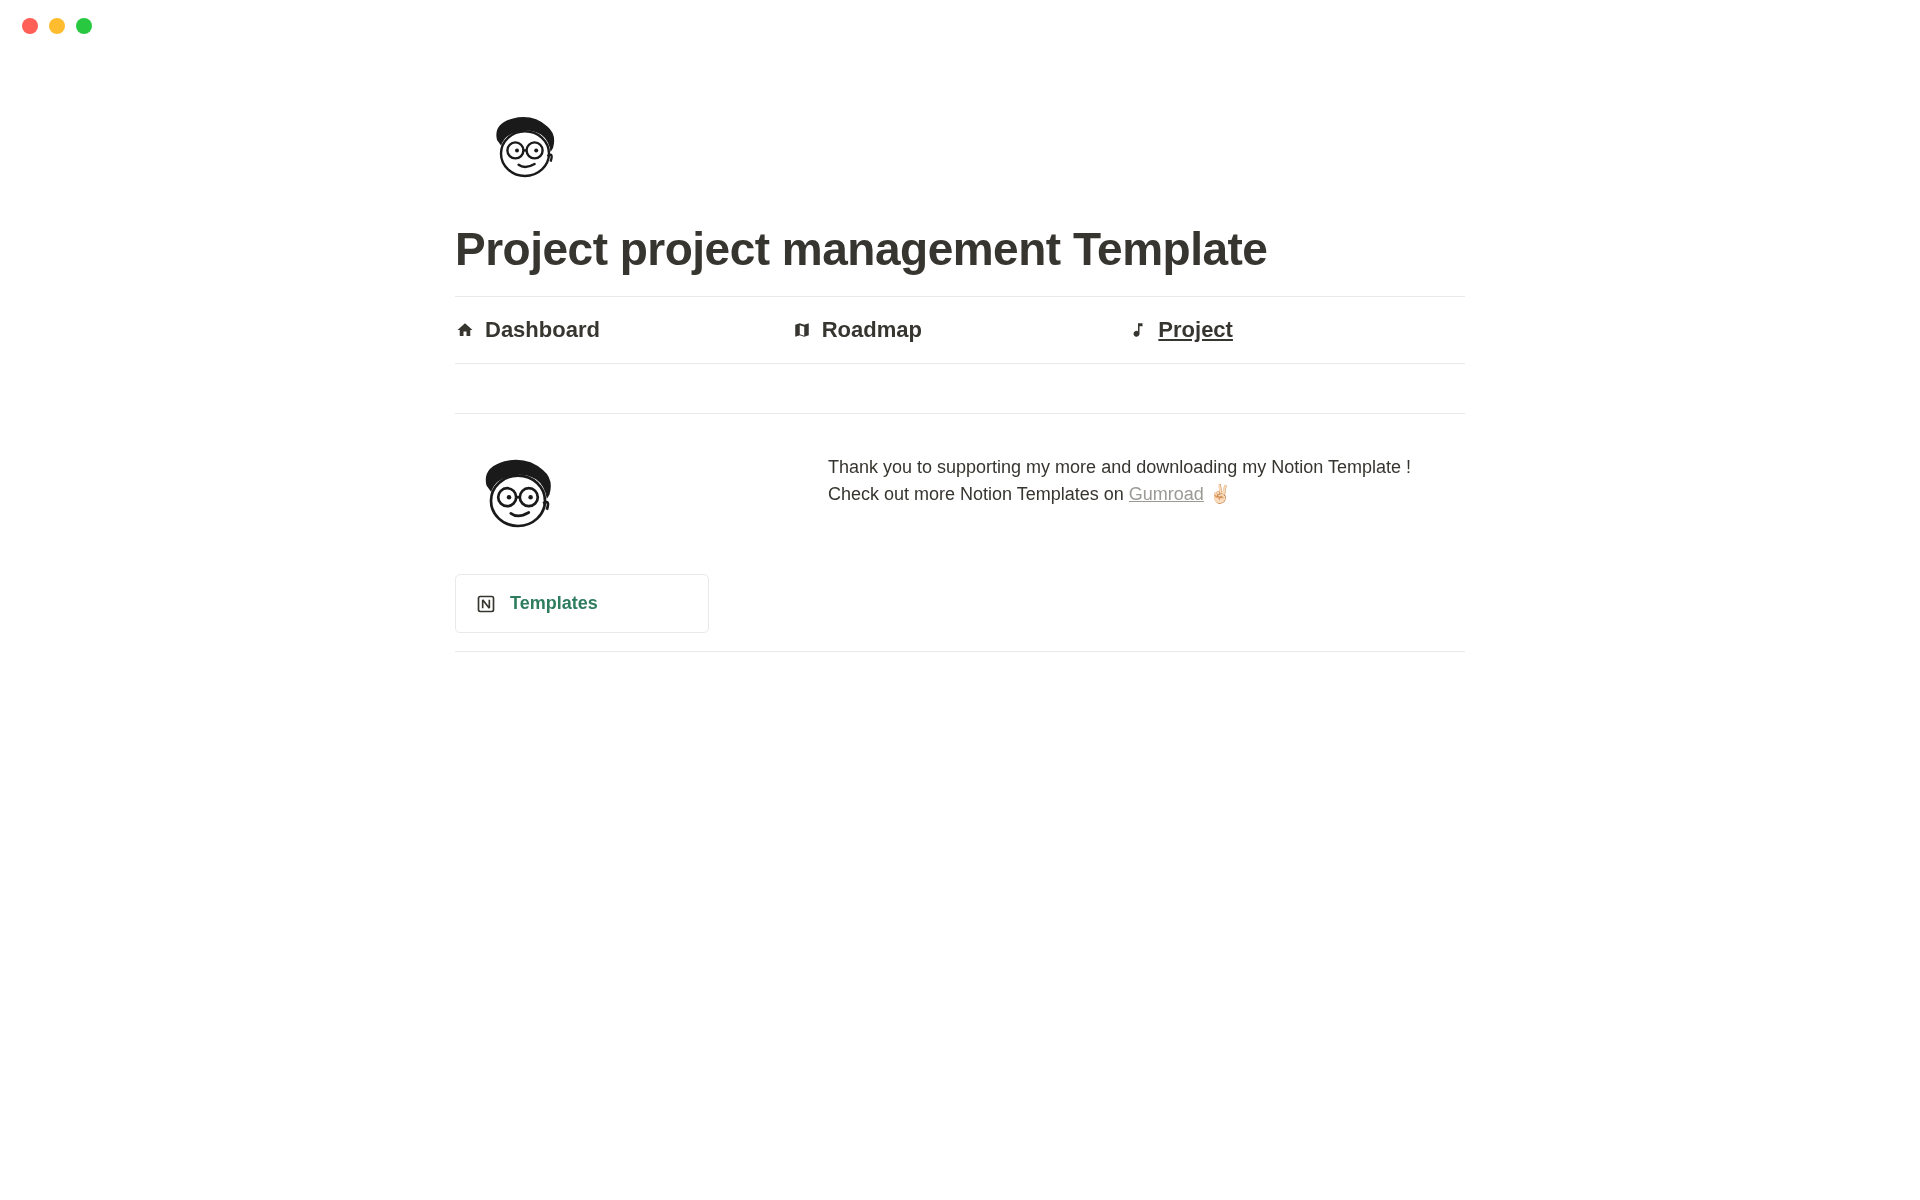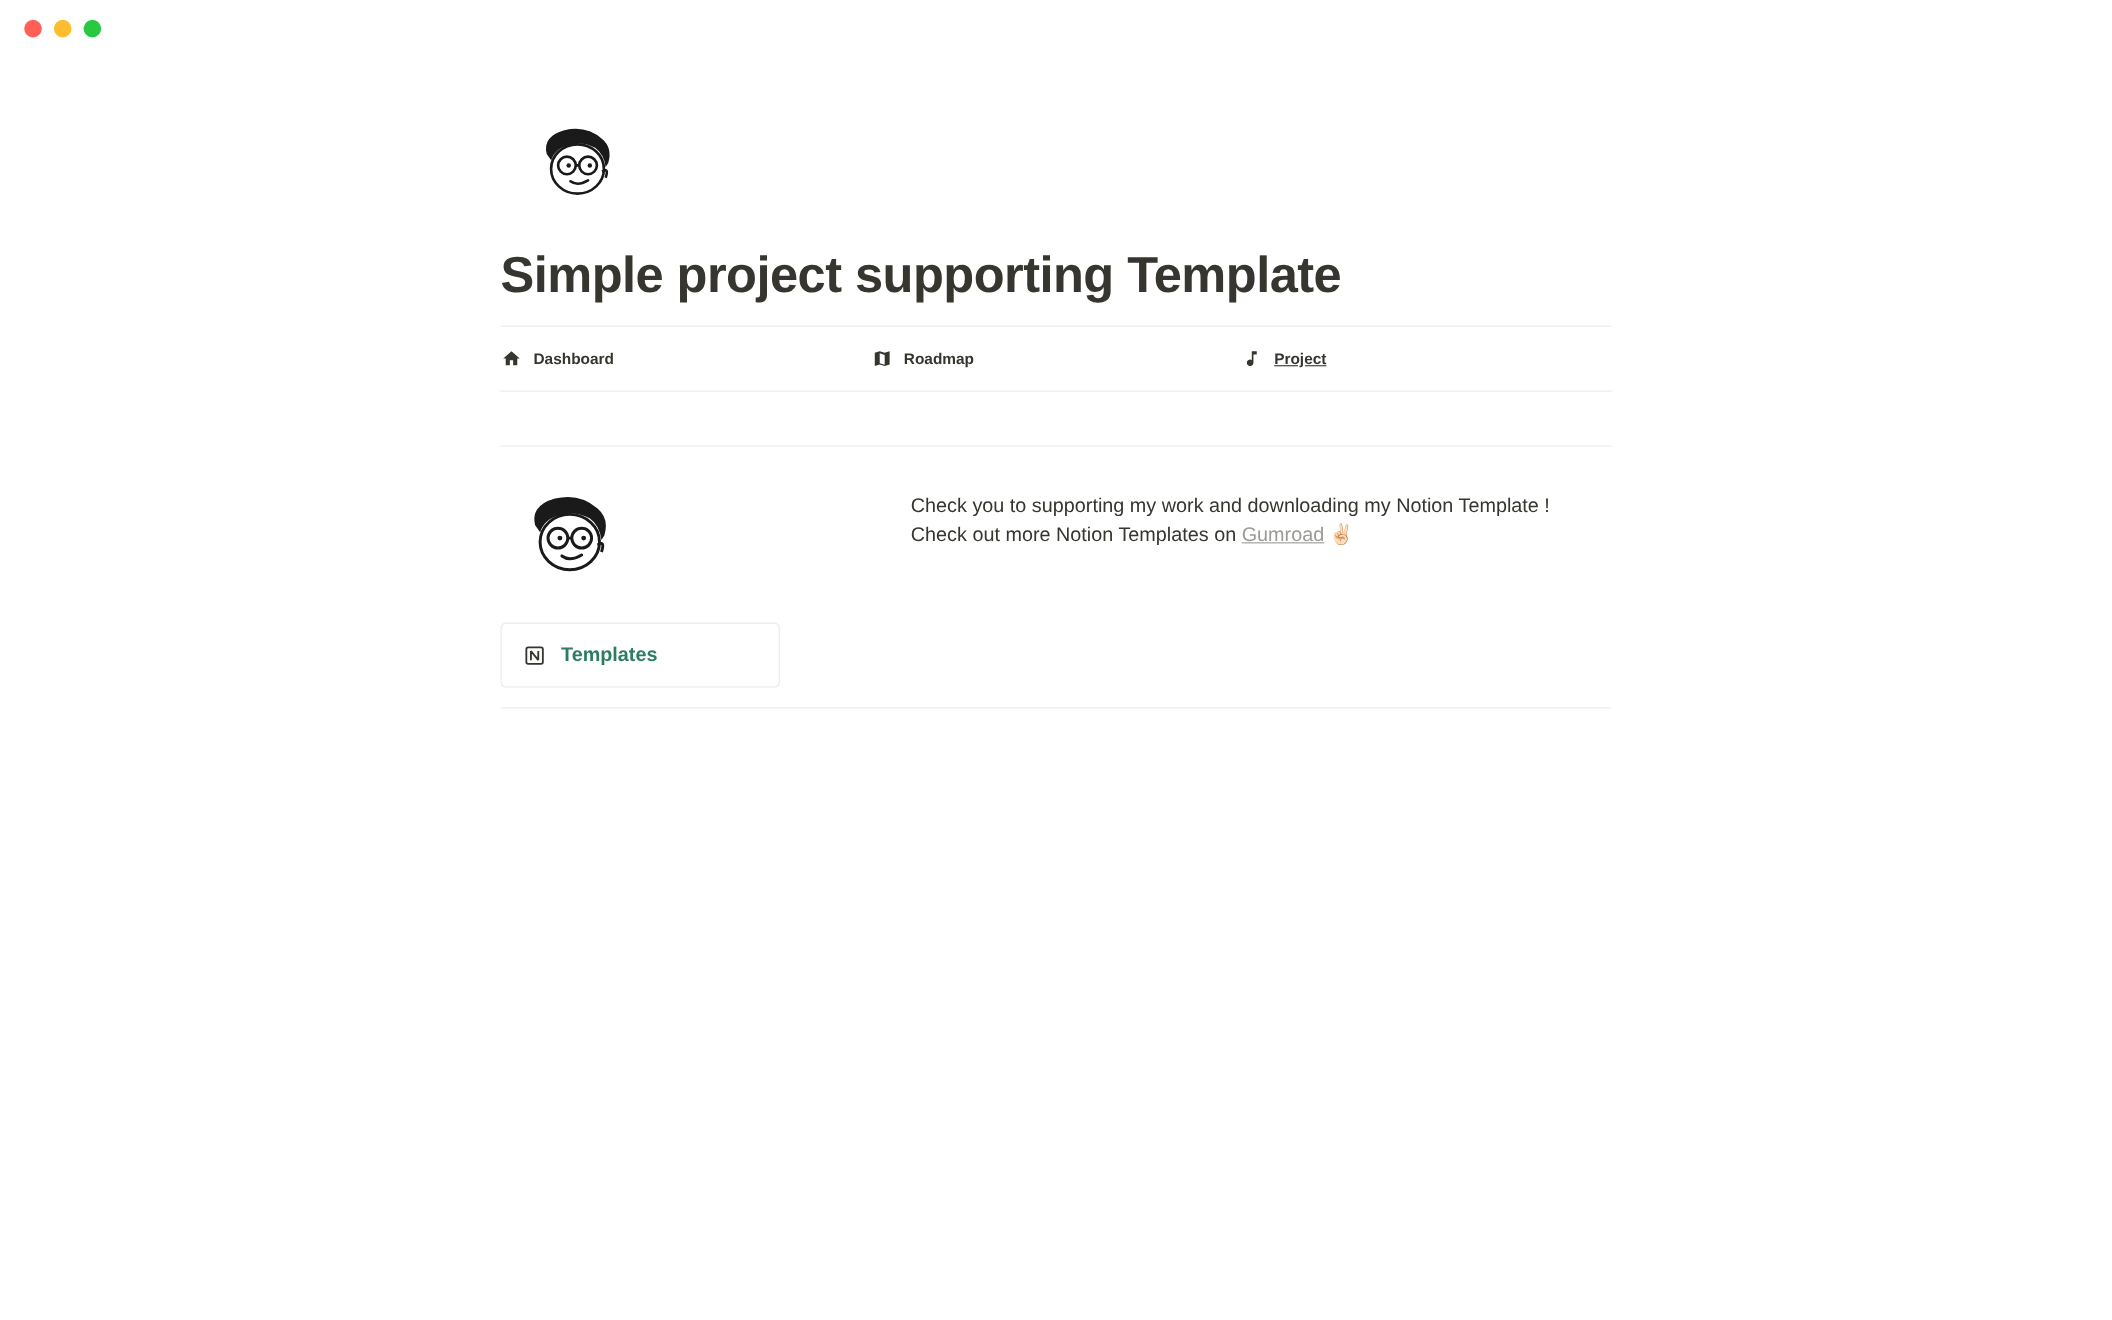--- a/index.html
+++ b/index.html
@@ -52,21 +52,21 @@
     .nav-row {
       display: flex;
       border-bottom: 1px solid #e9e9e7;
     }
     .nav-item {
       flex: 1;
       display: flex;
       align-items: center;
       gap: 10px;
       padding: 20px 0;
-      font-size: 14px;
+      font-size: 22px;
       font-weight: 600;
       color: #37352f;
       cursor: pointer;
     }
     .nav-item .icon {
       font-size: 18px;
       width: 20px;
       display: inline-flex;
       align-items: center;
       justify-content: center;
@@ -160,21 +160,21 @@
       <circle cx="38" cy="48" r="10" fill="none" stroke="#1a1a1a" stroke-width="3"></circle>
       <circle cx="62" cy="48" r="10" fill="none" stroke="#1a1a1a" stroke-width="3"></circle>
       <line x1="48" y1="48" x2="52" y2="48" stroke="#1a1a1a" stroke-width="3"></line>
       <circle cx="40" cy="48" r="2.5" fill="#1a1a1a"></circle>
       <circle cx="64" cy="48" r="2.5" fill="#1a1a1a"></circle>
       <path d="M42 66 Q50 72 62 65" fill="none" stroke="#1a1a1a" stroke-width="3" stroke-linecap="round"></path>
       <path d="M78 55 Q86 50 82 62" fill="none" stroke="#1a1a1a" stroke-width="3"></path>
     </svg>
   </div>
 
-  <h1 class="page-title">Simple project supporting Template</h1>
+  <h1 class="page-title">Project project management Template</h1>
 
   <hr class="divider">
 
   <div class="nav-row">
     <div class="nav-item">
       <span class="icon">
         <svg width="18" height="18" viewBox="0 0 24 24" fill="#37352f">
             <path d="M10 20v-6h4v6h5v-8h3L12 3 2 12h3v8z"></path>
           </svg>
       </span>
@@ -209,21 +209,21 @@
         <circle cx="62" cy="48" r="10" fill="none" stroke="#1a1a1a" stroke-width="3"></circle>
         <line x1="48" y1="48" x2="52" y2="48" stroke="#1a1a1a" stroke-width="3"></line>
         <circle cx="40" cy="48" r="2.5" fill="#1a1a1a"></circle>
         <circle cx="64" cy="48" r="2.5" fill="#1a1a1a"></circle>
         <path d="M42 66 Q50 72 62 65" fill="none" stroke="#1a1a1a" stroke-width="3" stroke-linecap="round"></path>
         <path d="M78 55 Q86 50 82 62" fill="none" stroke="#1a1a1a" stroke-width="3"></path>
       </svg>
     </div>
     <div class="intro-text">
       <p class="intro-body">
-        <span>Check you to supporting my work and downloading my Notion Template !</span><br>
+        <span>Thank you to supporting my more and downloading my Notion Template !</span><br>
         <span>Check out more Notion Templates on </span><span class="intro-link">Gumroad</span><span> ✌🏻</span>
       </p>
     </div>
   </div>
 
   <div class="templates-card">
     <span class="card-icon">
       <svg width="20" height="20" viewBox="0 0 24 24" fill="none" stroke="#37352f" stroke-width="2">
         <rect x="3" y="3" width="18" height="18" rx="2"></rect>
         <path d="M8 7 L8 17 M8 7 L16 17 M16 7 L16 17" stroke-width="2"></path>

